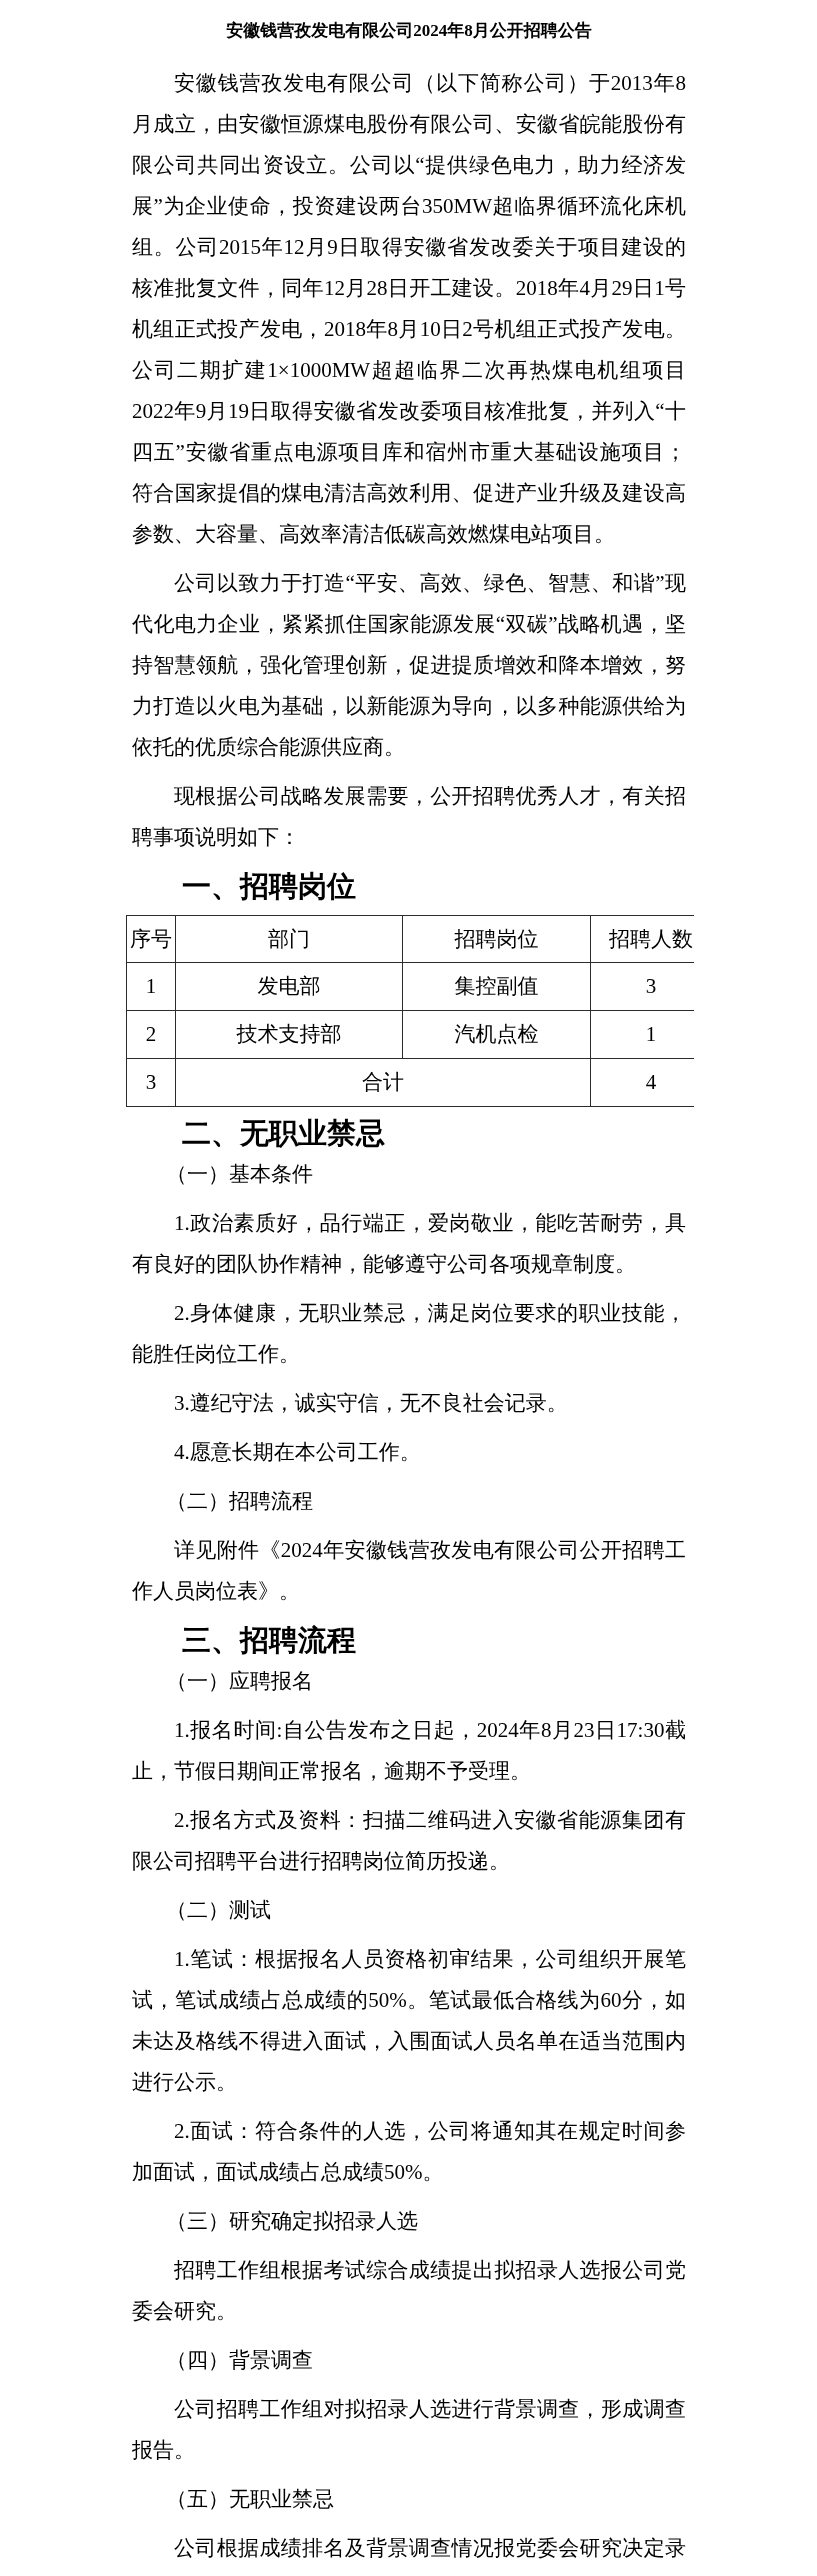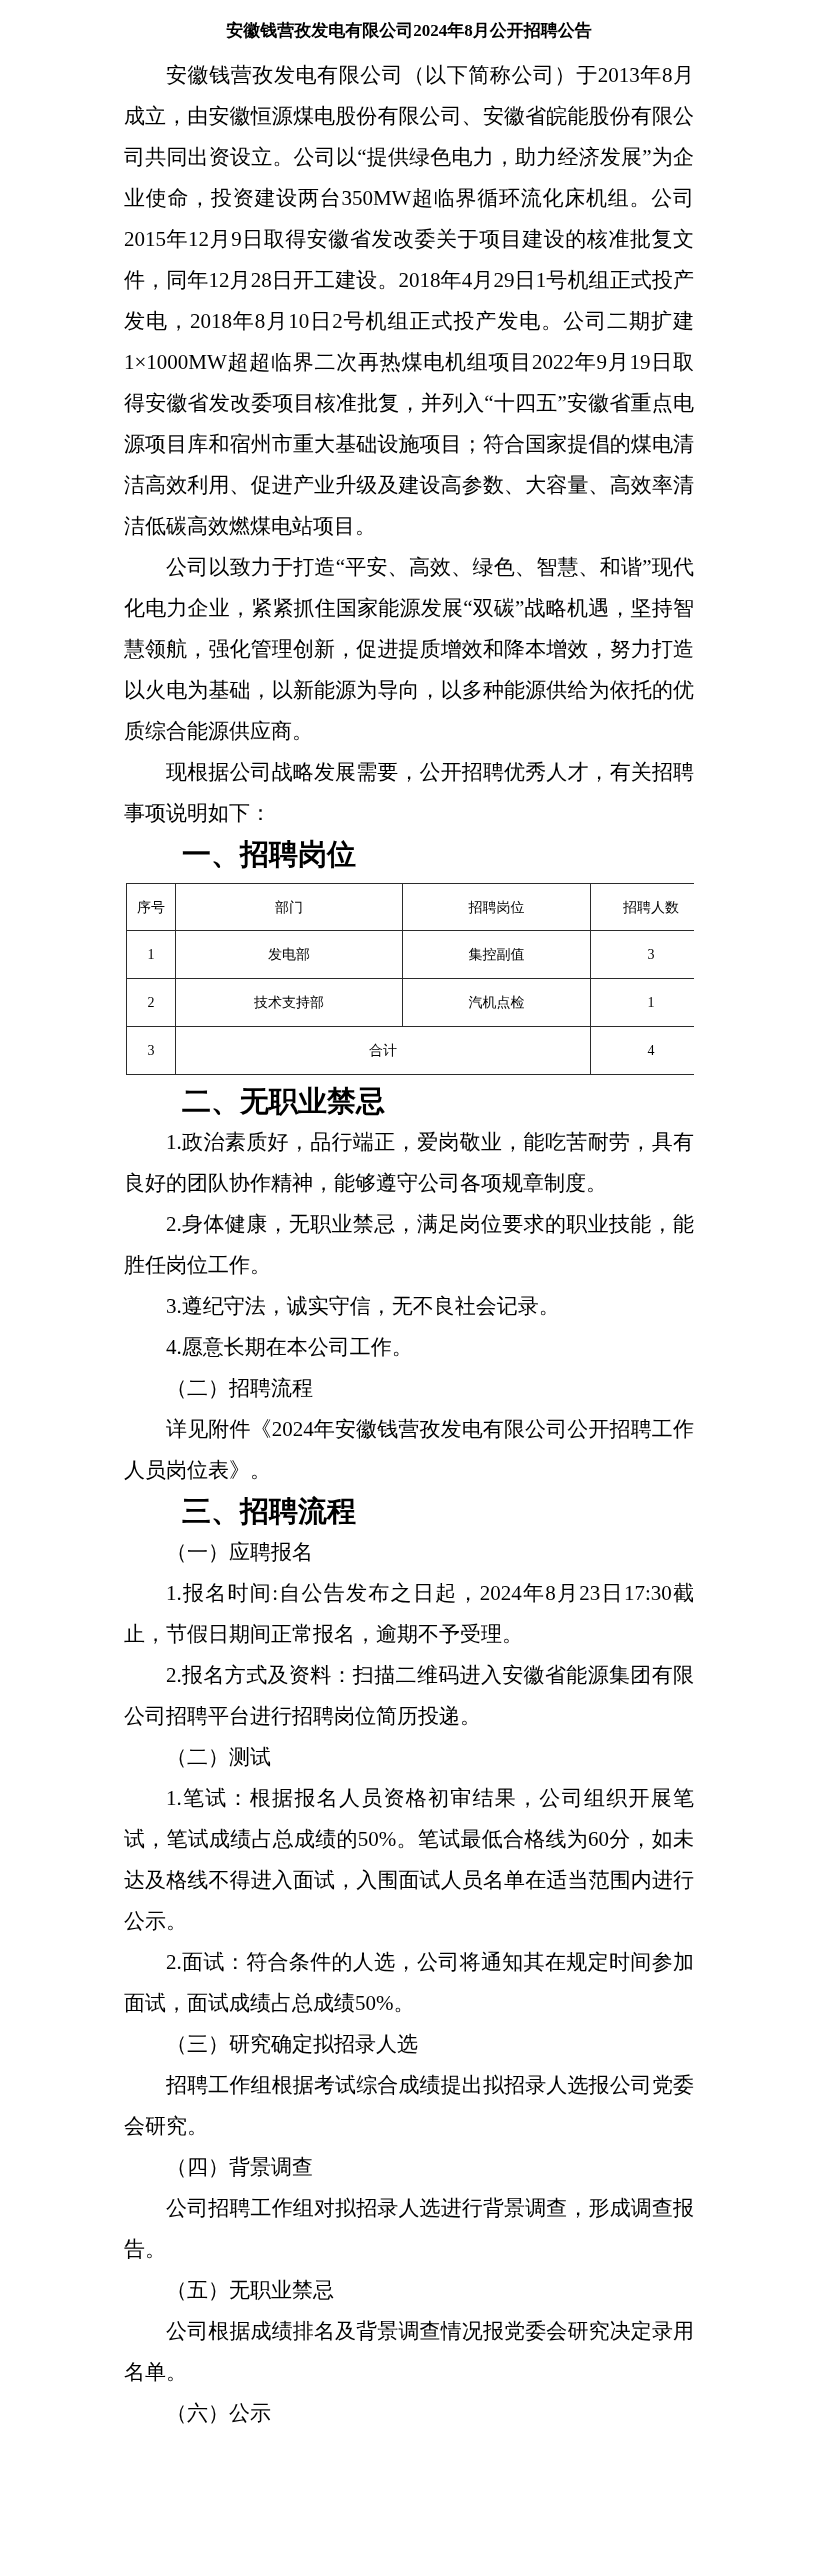--- a/index.html
+++ b/index.html
@@ -17,28 +17,28 @@
     position:absolute;top:6.2px;left:124px;width:570px;height:3047px;
     overflow:hidden;
     font-size:21px;line-height:41px;
     text-align:justify;
   }
   .doc-title{
     margin:0;padding:0;
     font-size:17px;line-height:49px;font-weight:bold;
     text-align:center;text-indent:0;
   }
-  .para{margin:0;text-indent:2em;}
+  .para{margin:8px;text-indent:2em;}
   .sub{margin:0;text-indent:2em;}
   .heading{margin:0;text-indent:2em;font-weight:bold;font-size:29px;}
   
   .t1{
     border-collapse:collapse;
     width:584px;margin:8.2px 0 5.2px 2.1px;
-    font-size:14px;line-height:25px;
+    font-size:21px;line-height:25px;
     table-layout:fixed;
   }
   .t1 th,.t1 td{
     border:1px solid #2b2b2b;
     text-align:center;vertical-align:middle;
     font-weight:normal;padding:0;
   }
   .t1 thead th{height:46px;}
   .t1 tbody td{height:47px;}
   .t1 .c-no{width:49px;}
@@ -97,20 +97,21 @@
         <tr>
           <td>3</td>
           <td colspan="2">合计</td>
           <td>4</td>
         </tr>
       </tbody>
     </table>
 
     <div>
         <p class="heading">二、无职业禁忌</p>
+        <p class="sub">（一）基本条件</p>
         <p class="para">1.政治素质好，品行端正，爱岗敬业，能吃苦耐劳，具有良好的团队协作精神，能够遵守公司各项规章制度。</p>
         <p class="para">2.身体健康，无职业禁忌，满足岗位要求的职业技能，能胜任岗位工作。</p>
         <p class="para">3.遵纪守法，诚实守信，无不良社会记录。</p>
         <p class="para">4.愿意长期在本公司工作。</p>
         <p class="sub">（二）招聘流程</p>
         <p class="para">详见附件《2024年安徽钱营孜发电有限公司公开招聘工作人员岗位表》。</p>
         <p class="heading">三、招聘流程</p>
         <p class="sub">（一）应聘报名</p>
         <p class="para">1.报名时间:自公告发布之日起，2024年8月23日17:30截止，节假日期间正常报名，逾期不予受理。</p>
         <p class="para">2.报名方式及资料：扫描二维码进入安徽省能源集团有限公司招聘平台进行招聘岗位简历投递。</p>

